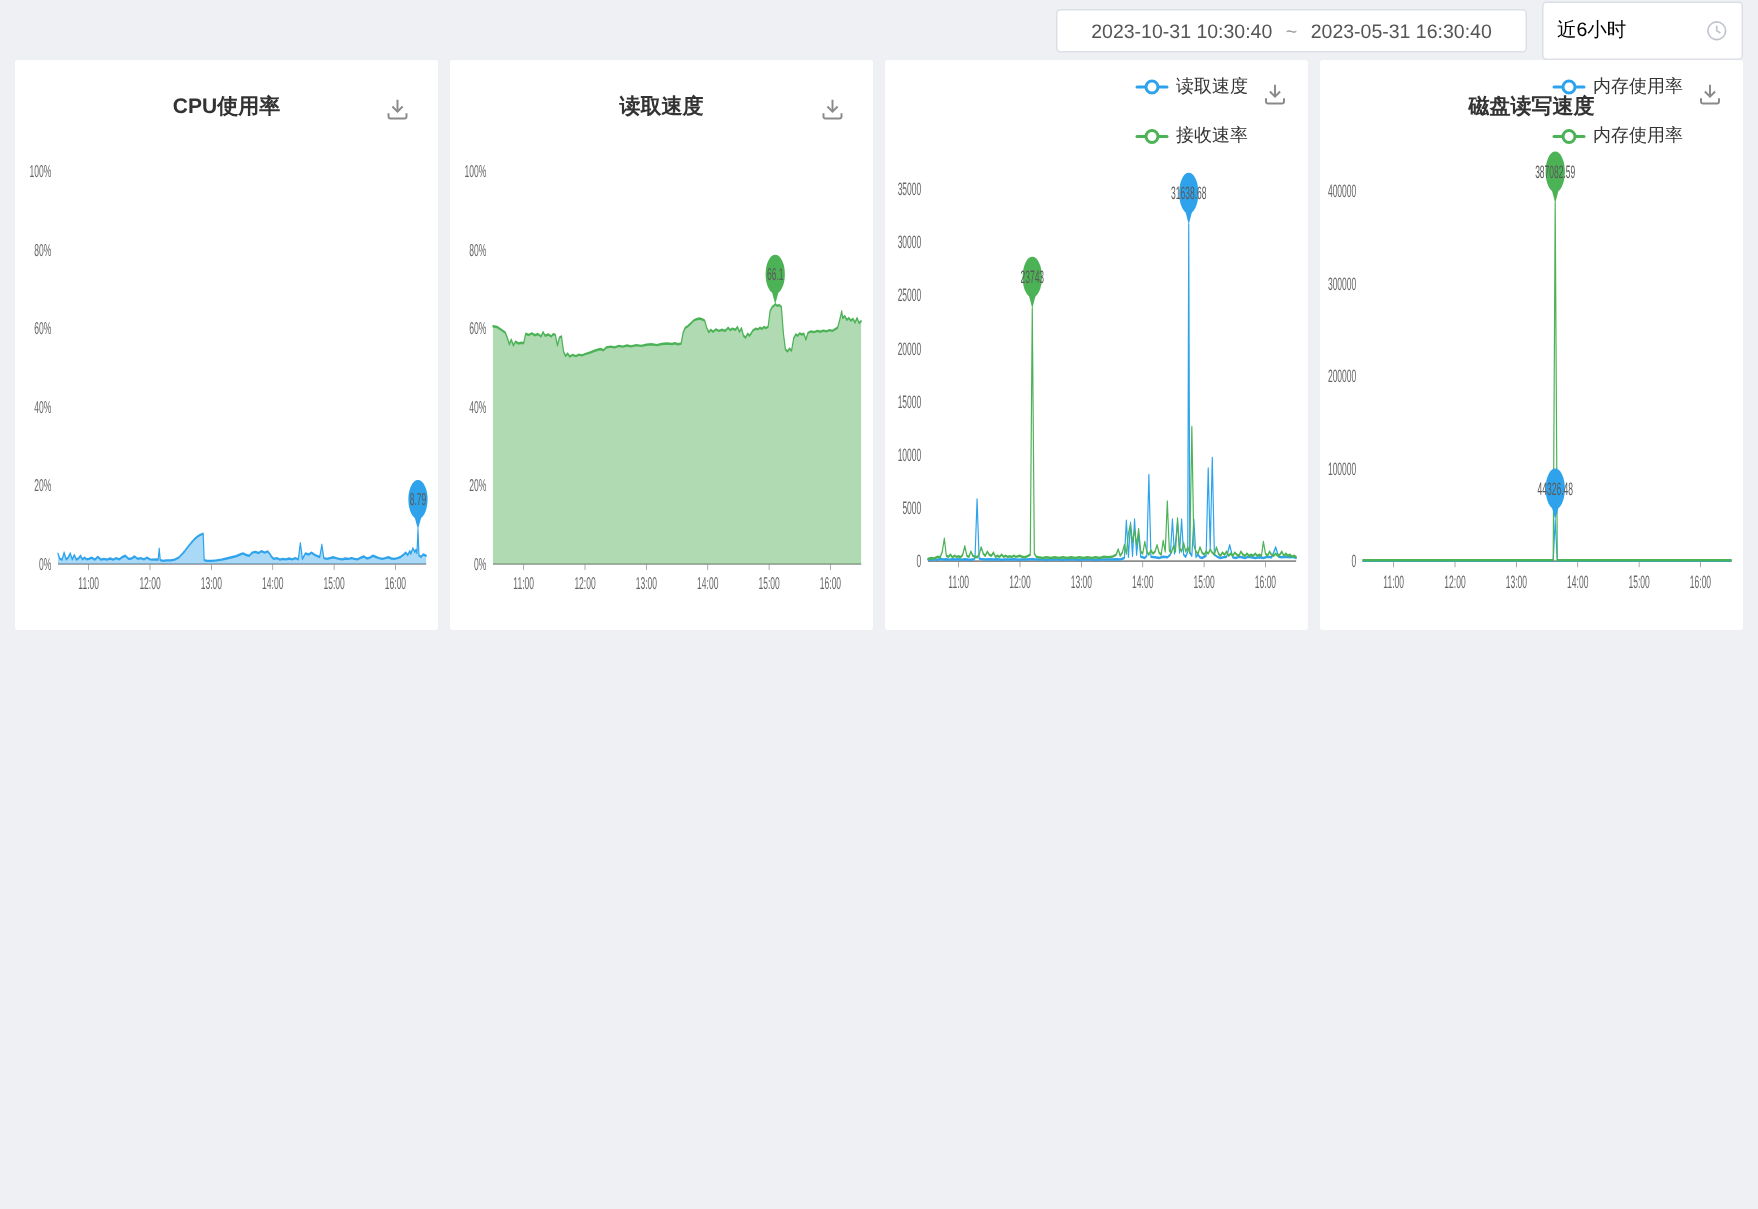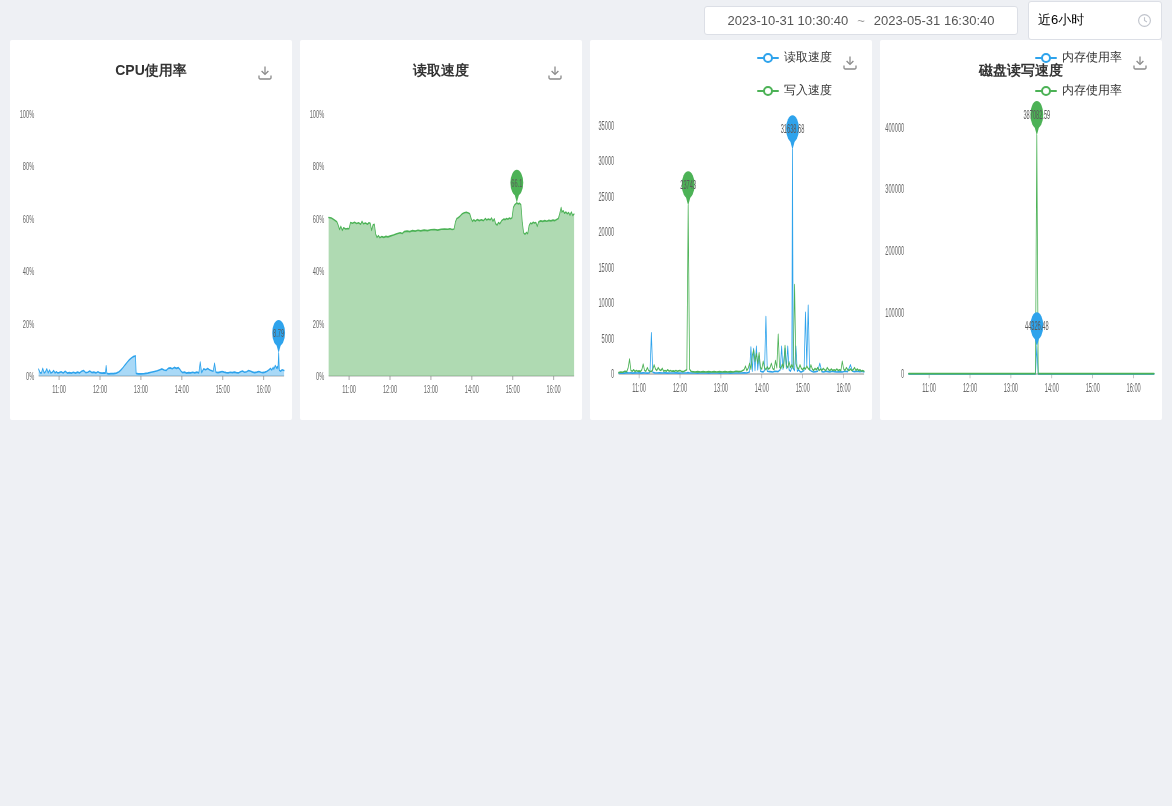--- a/index.html
+++ b/index.html
@@ -178,21 +178,21 @@
               <span class="bar" style="background: rgb(46, 163, 236);"></span>
               <span class="dot" style="border-color: rgb(46, 163, 236);"></span>
             </span>
             <span>读取速度</span>
           </div>
           <div class="legend-item">
             <span class="legend-sym">
               <span class="bar" style="background: rgb(76, 178, 86);"></span>
               <span class="dot" style="border-color: rgb(76, 178, 86);"></span>
             </span>
-            <span>写入速度</span>
+            <span>接收速率</span>
           </div>
         </div>
       <span class="dl-btn">
         <svg viewBox="0 0 18 18" fill="none" stroke="currentColor" stroke-width="1.3">
           <path d="M9 2.5 V10"></path>
             <path d="M5.6 7 L9 10.4 L12.4 7"></path>
             <path d="M3 11.5 v2.3 a1.2 1.2 0 0 0 1.2 1.2 h9.6 a1.2 1.2 0 0 0 1.2 -1.2 v-2.3"></path>
         </svg>
       </span>
     </div>

